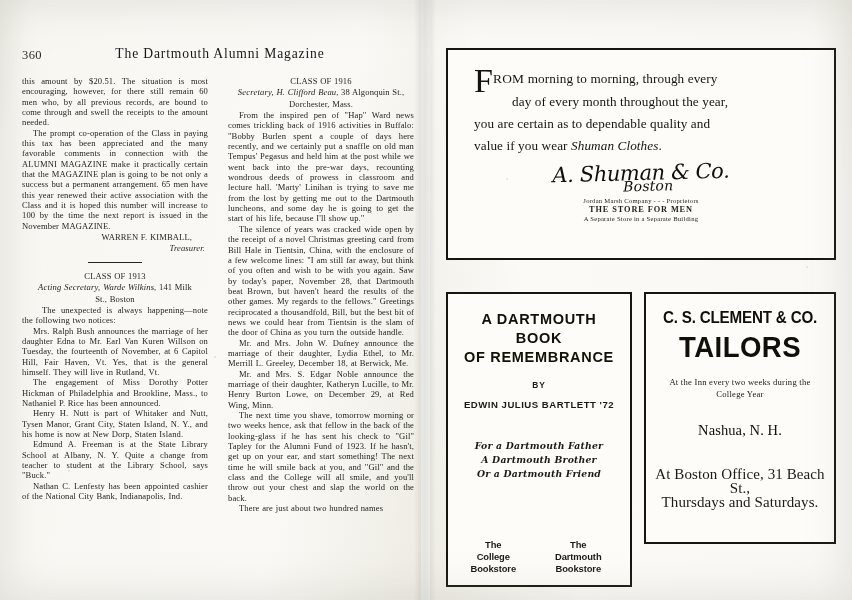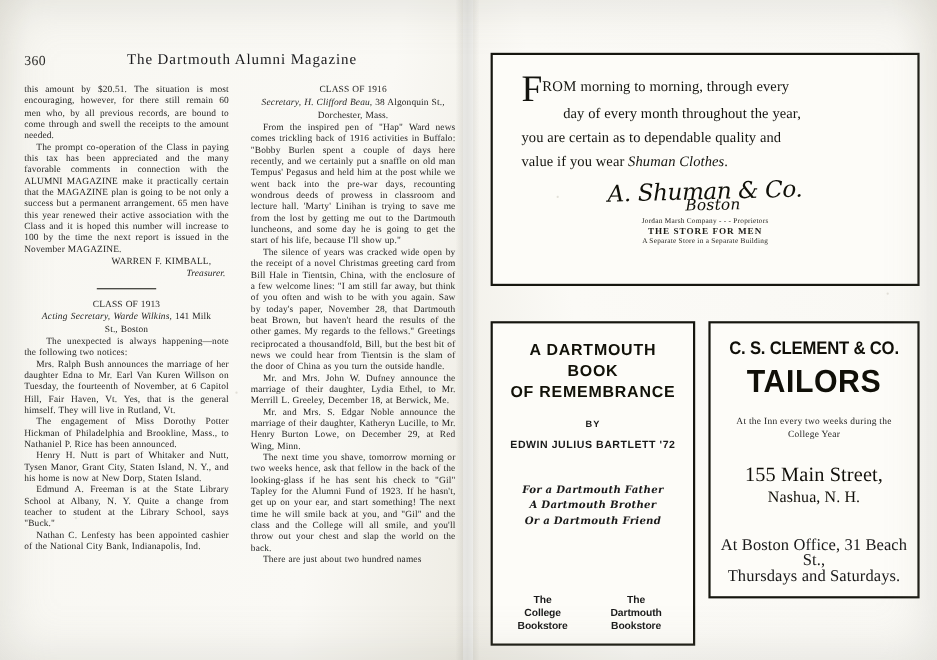--- a/index.html
+++ b/index.html
@@ -422,21 +422,20 @@
       <div id="clement-name">C. S. CLEMENT &amp; CO.</div>
       <div id="clement-tailors">TAILORS</div>
 
 
       <div class="clement-line">
         <span>At  the  Inn  every  two  weeks  during  the</span>
         <span>College Year</span>
       </div>
 
       <div id="clement-address">
-        <span>155 Main Street,</span>
         <span class="city">Nashua, N. H.</span>
       </div>
 
       <div id="clement-boston">
         <span>At Boston Office, 31  Beach St.,</span>
         <span>Thursdays and Saturdays.</span>
       </div>
     </div>
 
   </div>

